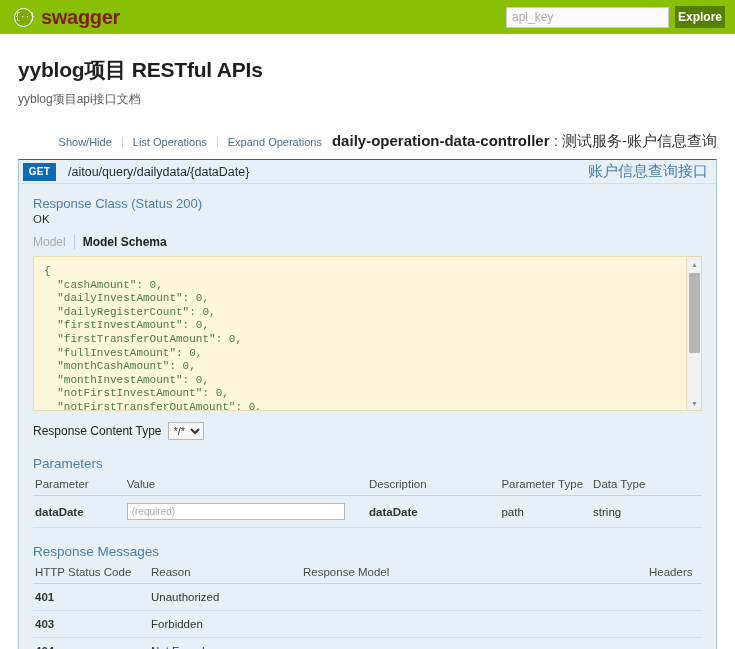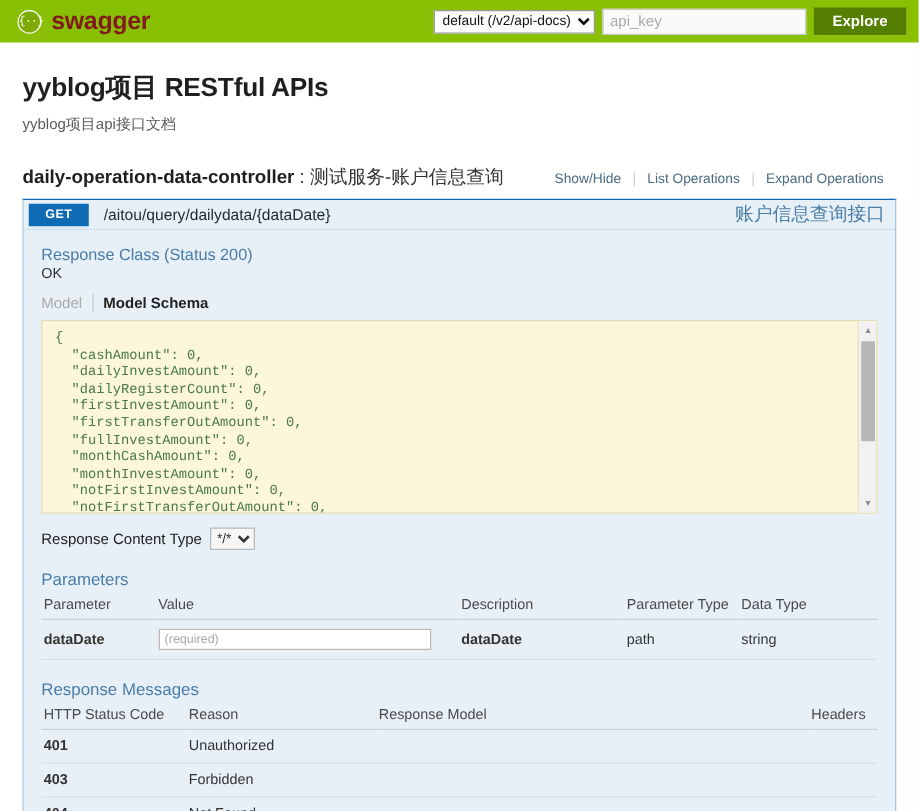--- a/index.html
+++ b/index.html
@@ -79,21 +79,21 @@
   }
   #api-key-input::placeholder { color: #aaaaaa; }
   #explore-button {
     background: #547f00;
     color: #ffffff;
     font-family: "Liberation Sans", sans-serif;
     font-size: 12px;
     font-weight: bold;
     border: 0;
     height: 22px;
-    padding: 0 15px;
+    padding: 0 3px;
     cursor: pointer;
   }
 
   
   #page-head {
     padding: 22px 18px 0 18px;
   }
   #page-title {
     font-size: 21px;
     font-weight: bold;
@@ -154,21 +154,21 @@
     padding: 4px 8px 4px 4px;
     height: 24px;
     box-sizing: border-box;
   }
   #op-method {
     background: #0f6ab4;
     color: #ffffff;
     font-size: 10px;
     font-weight: bold;
     text-transform: uppercase;
-    width: 48px;
+    width: 33px;
     text-align: center;
     line-height: 18px;
     height: 18px;
     letter-spacing: 0.3px;
   }
   #op-path {
     margin-left: 12px;
     font-size: 12.5px;
     color: #1b2b36;
   }
@@ -331,43 +331,40 @@
 </head>
 <body>
 
 <div id="topbar">
   <div id="logo-group">
     <span class="logo-mark">{··}</span>
     <span class="logo-text">swagger</span>
   </div>
   <div id="topbar-spacer"></div>
   <div id="topbar-form">
-    <select id="api-select">
-      <option>default (/v2/api-docs)</option>
-    </select>
     <input id="api-key-input" type="text" placeholder="api_key" style="">
     <button id="explore-button">Explore</button>
   </div>
 </div>
 
 <div id="page-head">
   <h1 id="page-title">yyblog项目 RESTful APIs</h1>
   <div id="page-subtitle">yyblog项目api接口文档</div>
 </div>
 
 <div id="resource-head">
-  <div id="resource-title">
-    <span>daily-operation-data-controller</span><span class="sep"> : </span><span class="cn">测试服务-账户信息查询</span>
-  </div>
   <div id="resource-links">
     <a>Show/Hide</a>
     <span class="divider"></span>
     <a>List Operations</a>
     <span class="divider"></span>
     <a>Expand Operations</a>
+  </div>
+  <div id="resource-title">
+    <span>daily-operation-data-controller</span><span class="sep"> : </span><span class="cn">测试服务-账户信息查询</span>
   </div>
 </div>
 
 <div id="operation">
 
   <div id="op-heading">
     <span id="op-method">GET</span>
     <span id="op-path">/aitou/query/dailydata/{dataDate}</span>
     <span id="op-summary">账户信息查询接口</span>
   </div>

